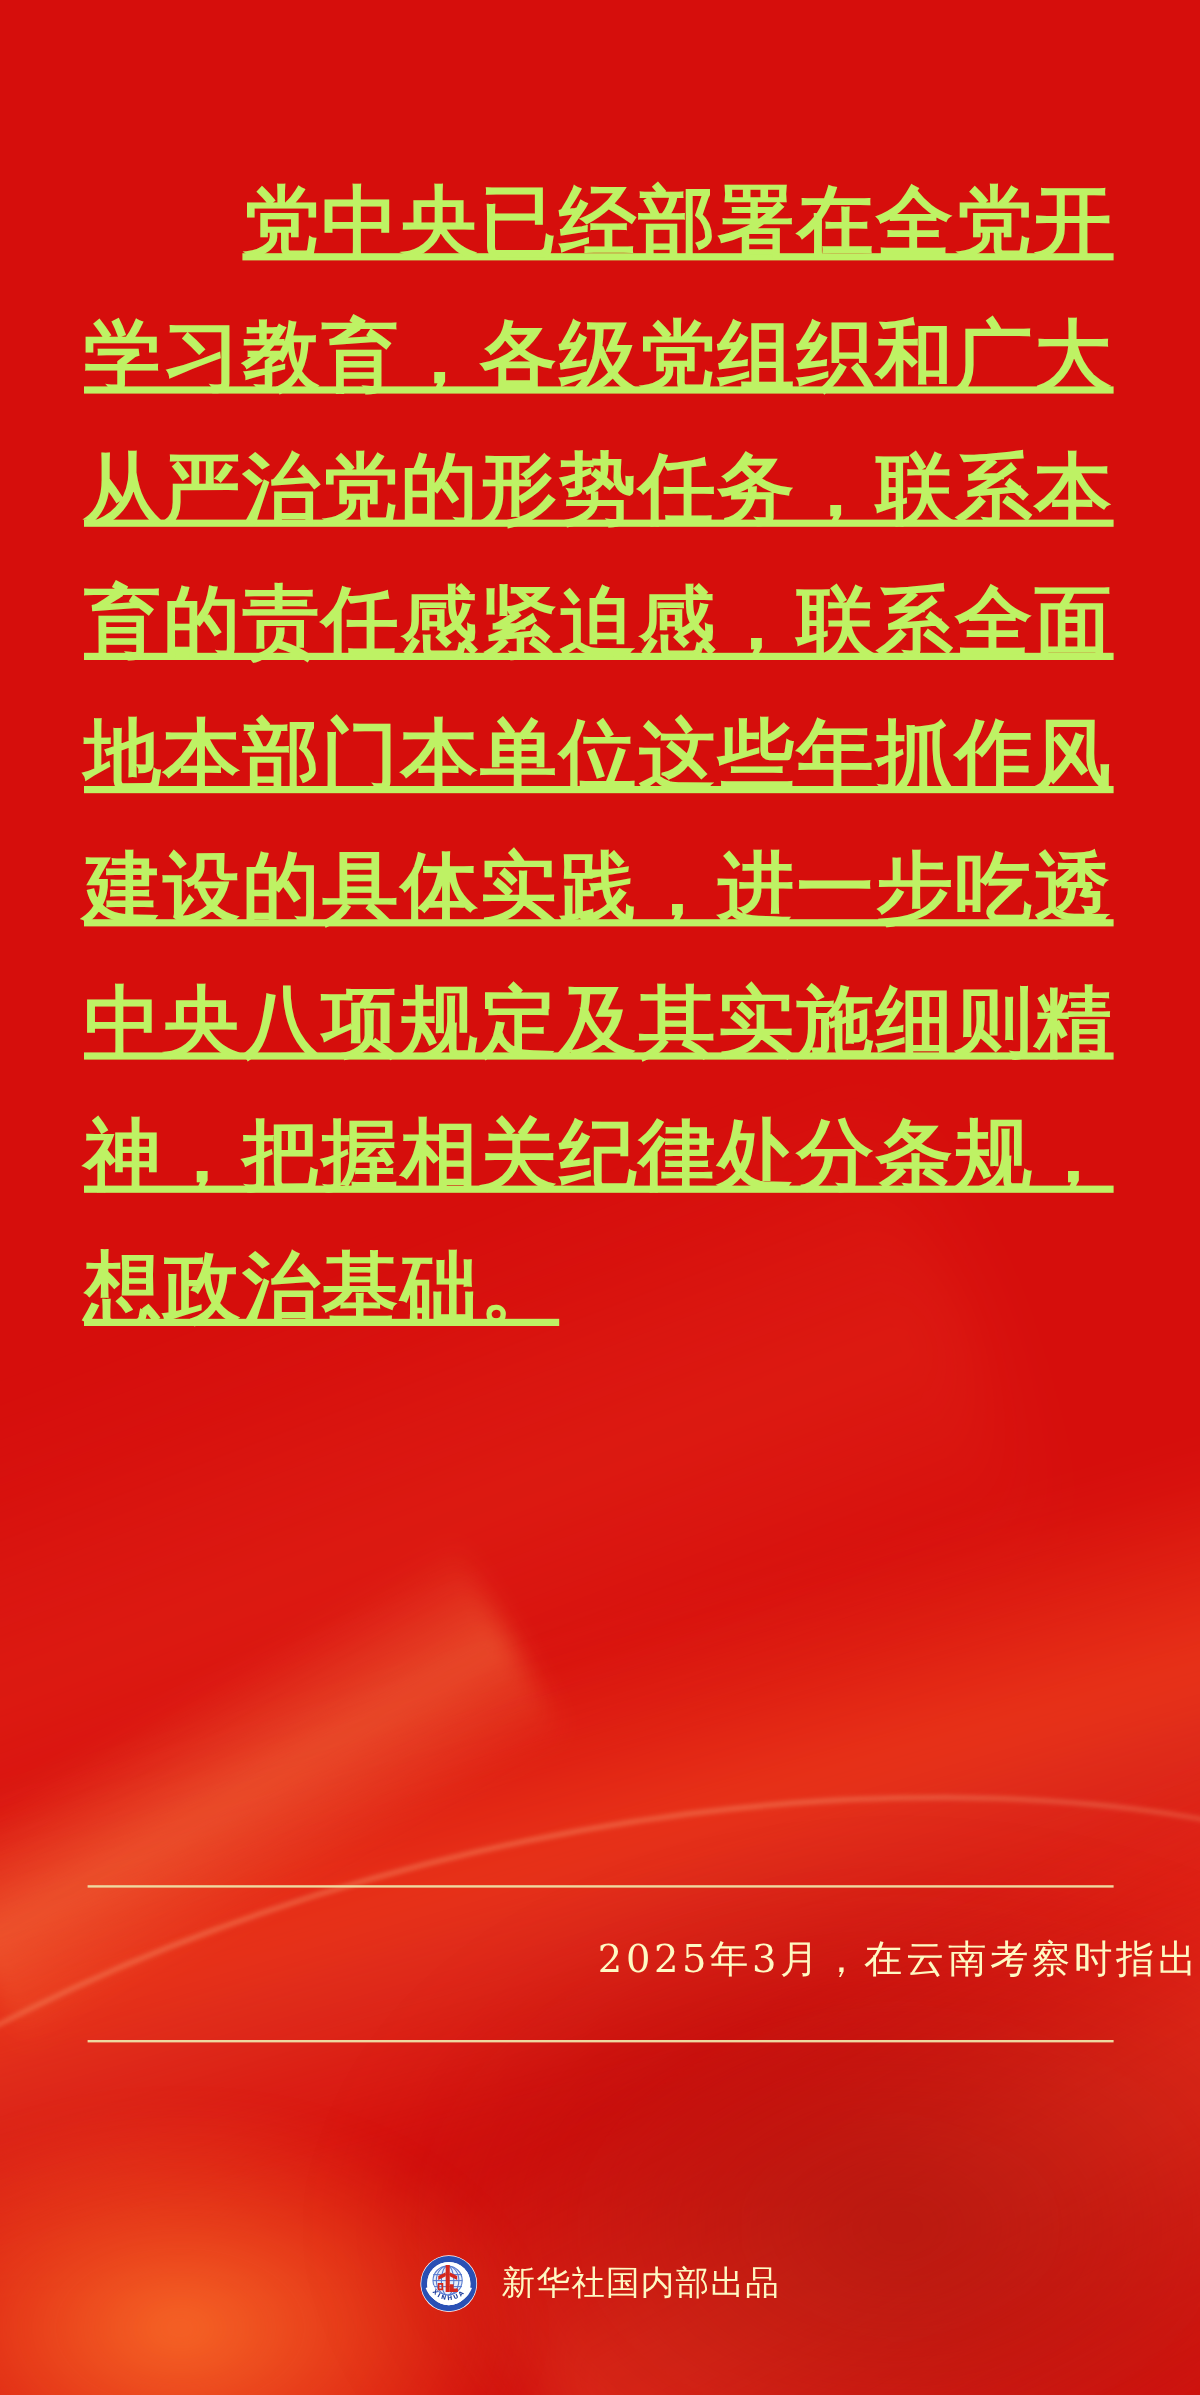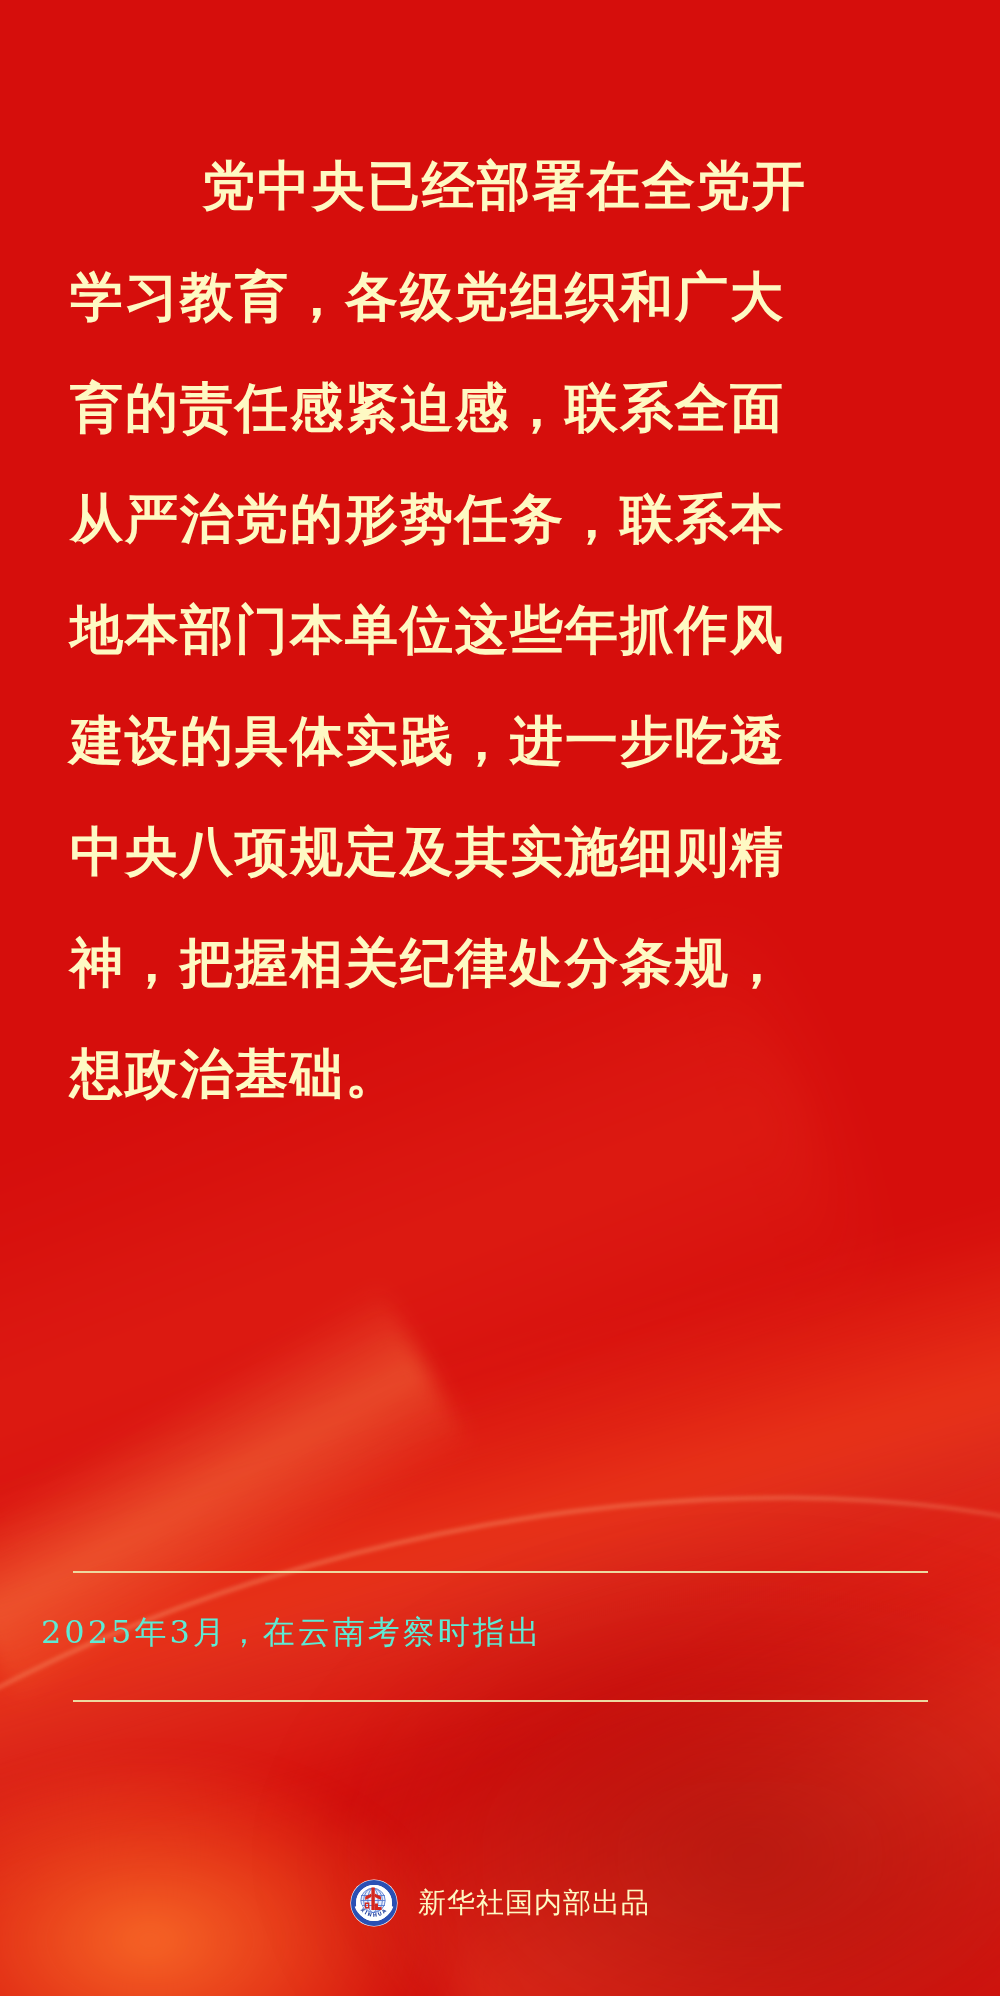--- a/index.html
+++ b/index.html
@@ -27,31 +27,31 @@
       transform:rotate(-13deg); filter:blur(2px);}
   .w6{right:-220px; bottom:-170px; width:940px; height:620px;
       background:radial-gradient(closest-side, rgba(140,7,7,.5), rgba(140,7,7,0));
       filter:blur(28px);}
   .w7{left:-60px; top:1400px; width:520px; height:190px;
       background:linear-gradient(180deg, rgba(255,170,100,0), rgba(255,150,80,.4), rgba(255,170,100,0));
       transform:rotate(-30deg); filter:blur(10px);}
   
   .quote{
     position:absolute; left:70px; top:130px; width:862px;
-    color:#fef9c3; font-weight:bold; font-size:53px; letter-spacing:2px;
+    color:#bef264; font-weight:bold; font-size:64px; letter-spacing:2px;text-decoration:underline;
   }
   .qline{height:111px; line-height:111px; white-space:nowrap;}
   .qline.indent{text-indent:132px;}
   
   .divider{position:absolute; left:73px; width:855px; height:2px; background:#eed9a0;}
   .divider.top{top:1571px;}
   .divider.bottom{top:1700px;}
   .citation{
     position:absolute; left:0; right:0; top:1610px; height:44px; line-height:44px;
-    text-align:left; color:#5eead4; font-size:32px; letter-spacing:3px;padding-left:41px;
+    text-align:right; color:#fef9c3; font-size:32px; letter-spacing:3px;padding-left:41px;
   }
   
   .footer{
     position:absolute; left:0; right:0; top:1879px; height:48px;
     display:flex; justify-content:center; align-items:center; gap:20px;
   }
   .logo{width:48px; height:48px; display:block;}
   .credit{
     color:#fef9c3; font-size:28px; letter-spacing:1px;
     font-family:"DejaVu Sans","Liberation Sans",sans-serif;
@@ -68,22 +68,22 @@
     <div class="w w3"></div>
     <div class="w w7"></div>
     <div class="w w5"></div>
     <div class="w w2"></div>
     <div class="w w6"></div>
   </div>
 
   <main class="quote">
     <div class="qline indent">党中央已经部署在全党开</div>
     <div class="qline">学习教育，各级党组织和广大</div>
+    <div class="qline">从严治党的形势任务，联系本</div>
     <div class="qline">育的责任感紧迫感，联系全面</div>
-    <div class="qline">从严治党的形势任务，联系本</div>
     <div class="qline">地本部门本单位这些年抓作风</div>
     <div class="qline">建设的具体实践，进一步吃透</div>
     <div class="qline">中央八项规定及其实施细则精</div>
     <div class="qline">神，把握相关纪律处分条规，</div>
     <div class="qline">想政治基础。</div>
   </main>
 
   <div class="divider top"></div>
   <div class="citation">2025年3月，在云南考察时指出</div>
   <div class="divider bottom"></div>

